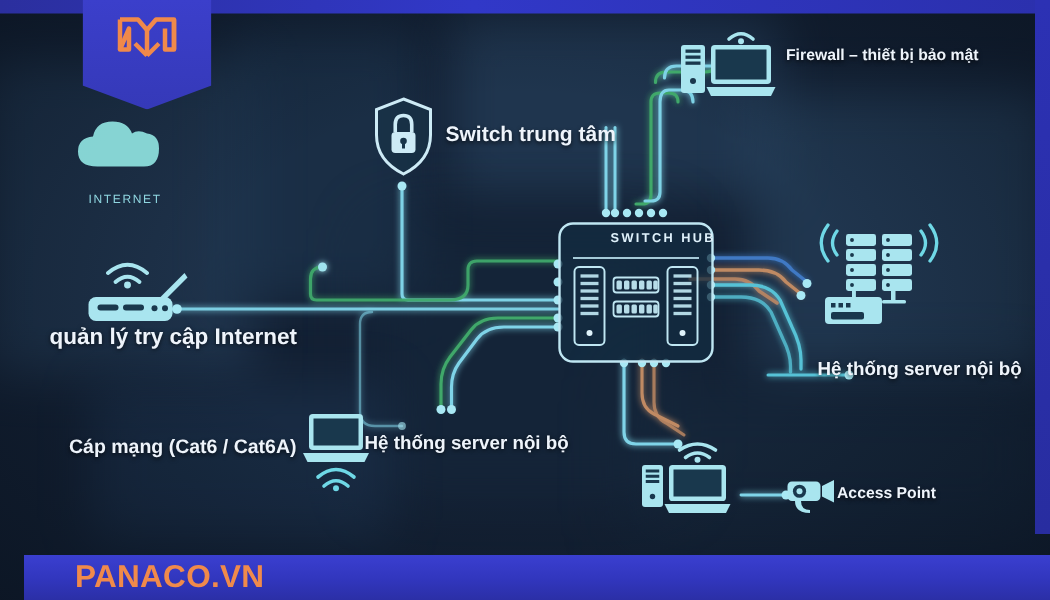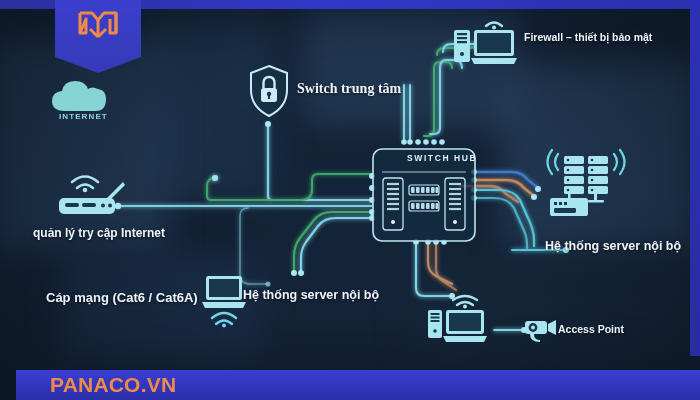--- a/index.html
+++ b/index.html
@@ -45,28 +45,28 @@
     background:linear-gradient(180deg,#3b3fcb,#3539b8);
     clip-path:polygon(0 0,100% 0,100% 78%,50% 100%,0 78%);
     display:flex;flex-direction:column;align-items:center;gap:40px;}
   .logo .book{margin-top:9px;}
   .logo .nm{font-size:11.5px;font-weight:bold;color:#f0894a;letter-spacing:.8px;margin-top:1px;}
 
   
   .lbl{position:absolute;color:#eef4fb;font-weight:bold;
        text-shadow:0 1px 3px rgba(0,0,0,.65);white-space:nowrap;}
   .l-modem{left:118px;top:90px;font-size:12.5px;}
-  .l-switchc{left:297px;top:81px;font-size:14px;font-family:Liberation Serif, serif;}
+  .l-switchc{left:297px;top:81px;font-size:14px;}
   .l-fw{left:524px;top:31px;font-size:10.5px;}
   .l-srv-r{left:545px;top:239px;font-size:12.5px;}
   .l-srv-m{left:243px;top:288px;font-size:12.5px;}
   .l-cap{left:46px;top:290px;font-size:13px;}
-  .l-qly{left:33px;top:226px;font-size:12px;}
+  .l-qly{left:33px;top:216px;font-size:15px;}
   .l-ap{left:558px;top:323px;font-size:10.5px;}
-  .inet{position:absolute;left:59px;top:112px;font-size:8px;font-weight:bold;
+  .inet{position:absolute;left:59px;top:128px;font-size:8px;font-weight:normal;
     color:#8fd6e0;letter-spacing:1.1px;}
 
   .ico{position:absolute;}
   .hub-l{position:absolute;left:407px;top:153px;font-size:8.5px;font-weight:bold;
     color:#dff1fb;letter-spacing:1.6px;}
   svg{display:block;overflow:visible;}
 </style>
 </head>
 <body>
 

